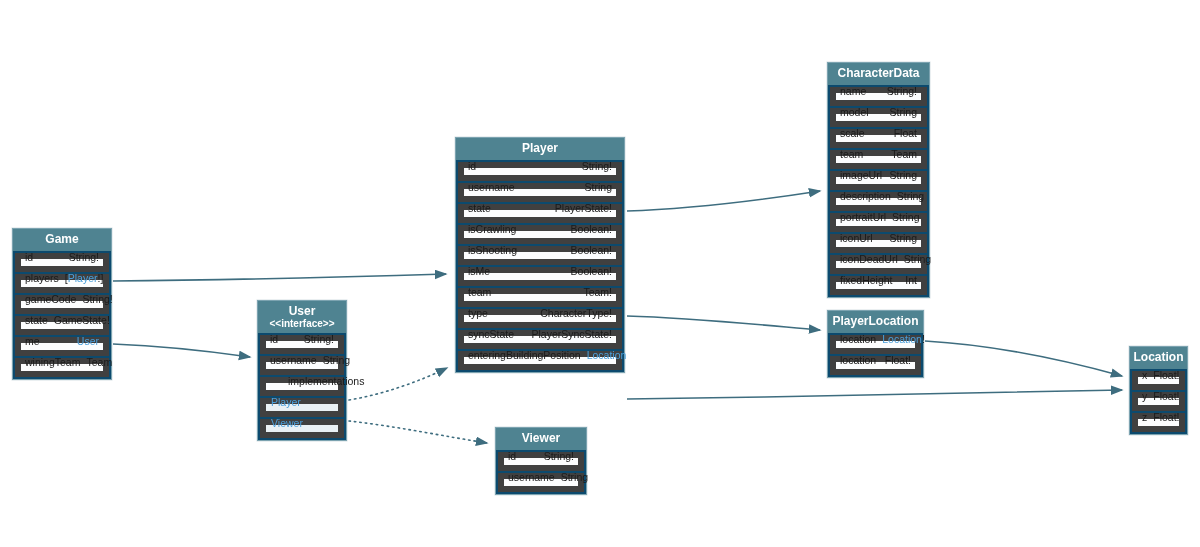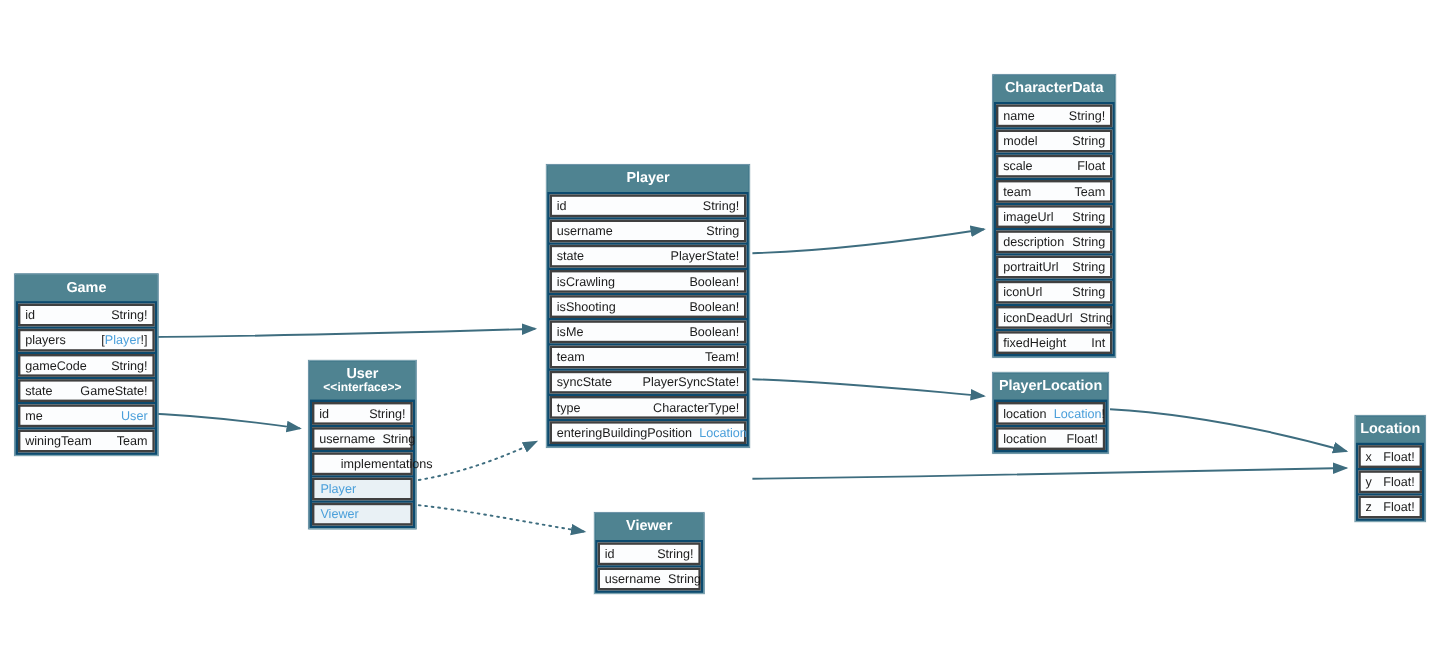--- a/index.html
+++ b/index.html
@@ -42,25 +42,25 @@
   .t-sub {
     font-weight: bold;
     font-size: 10px;
     line-height: 10px;
     display: block;
   }
   .t-row {
     box-sizing: border-box;
     height: 19px;
     margin: 2px 2px 0;
-    border: 2px solid #404040;
+    border: 6px solid #404040;
     background: var(--row-bg);
     display: flex;
     justify-content: space-between;
-    align-items: flex-start;
+    align-items: flex-end;
     padding: 0 4px;
     font-size: 10.5px;
     line-height: 17px;
     color: var(--text);
     white-space: nowrap;
     cursor: pointer;
   }
   .t-row .fname { text-align: left; }
   .t-row .ftype { text-align: right; margin-left: 6px; }
   .seg-link { color: var(--link); }
@@ -87,21 +87,21 @@
       </defs>
       <path d="M113,281 C230,280 350,277 446,274" fill="none" stroke="#3e6d7f" stroke-width="1.6" marker-end="url(#arrow)"></path>
       <path d="M113,344 C165,346 215,352 250,357" fill="none" stroke="#3e6d7f" stroke-width="1.6" marker-end="url(#arrow)"></path>
       <path d="M349,400 C385,394 420,381 447,368" fill="none" stroke="#3e6d7f" stroke-width="1.6" stroke-dasharray="1.5 4" stroke-linecap="round" marker-end="url(#arrow)"></path>
       <path d="M349,421 C395,426 448,437 487,443" fill="none" stroke="#3e6d7f" stroke-width="1.6" stroke-dasharray="1.5 4" stroke-linecap="round" marker-end="url(#arrow)"></path>
       <path d="M627,211 C695,209 762,200 820,191" fill="none" stroke="#3e6d7f" stroke-width="1.6" marker-end="url(#arrow)"></path>
       <path d="M627,316 C695,318 762,325 820,330" fill="none" stroke="#3e6d7f" stroke-width="1.6" marker-end="url(#arrow)"></path>
       <path d="M925,341 C995,345 1068,361 1122,376" fill="none" stroke="#3e6d7f" stroke-width="1.6" marker-end="url(#arrow)"></path>
       <path d="M627,399 C800,397 1000,392 1122,390" fill="none" stroke="#3e6d7f" stroke-width="1.6" marker-end="url(#arrow)"></path>
     </svg>
-<div class="gtable" style="left: 12px; top: 228px; width: 120px;">
+<div class="gtable" style="left: 12px; top: 228px; width: 100px;">
       <div class="t-head"><span>Game</span></div>
       <div class="t-row">
         <span class="fname">id</span>
         <span class="ftype"><span>String!</span></span>
       </div>
       <div class="t-row">
         <span class="fname">players</span>
         <span class="ftype"><span>[</span><span class="seg-link">Player</span><span>!]</span></span>
       </div>
       <div class="t-row">
@@ -165,26 +165,26 @@
       </div>
       <div class="t-row">
         <span class="fname">isMe</span>
         <span class="ftype"><span>Boolean!</span></span>
       </div>
       <div class="t-row">
         <span class="fname">team</span>
         <span class="ftype"><span>Team!</span></span>
       </div>
       <div class="t-row">
+        <span class="fname">type</span>
+        <span class="ftype"><span>CharacterType!</span></span>
+      </div>
+      <div class="t-row">
         <span class="fname">syncState</span>
         <span class="ftype"><span>PlayerSyncState!</span></span>
-      </div>
-      <div class="t-row">
-        <span class="fname">type</span>
-        <span class="ftype"><span>CharacterType!</span></span>
       </div>
       <div class="t-row">
         <span class="fname">enteringBuildingPosition</span>
         <span class="ftype"><span class="seg-link">Location</span></span>
       </div>
     </div>
     <div class="gtable" style="left: 495px; top: 427px; width: 92px;">
       <div class="t-head"><span>Viewer</span></div>
       <div class="t-row">
         <span class="fname">id</span>

